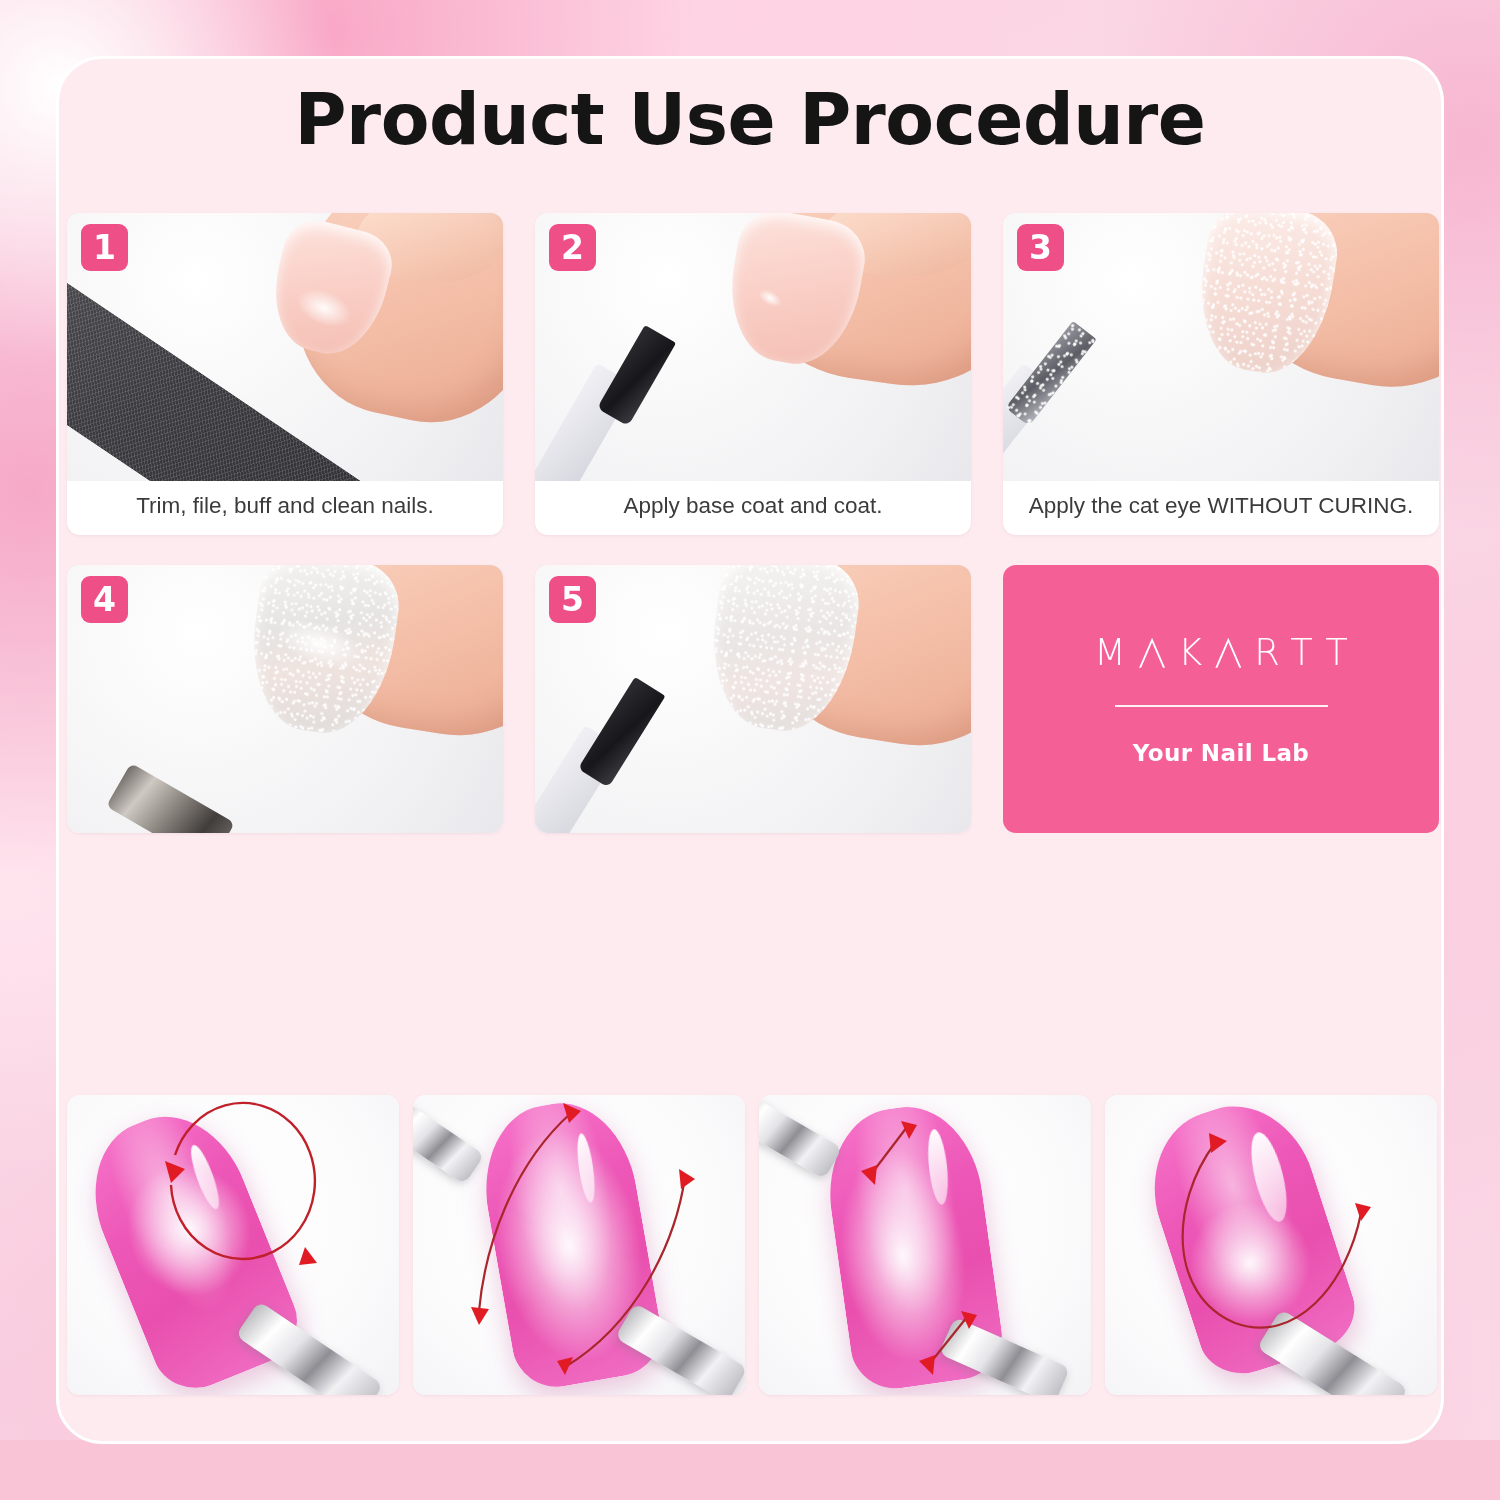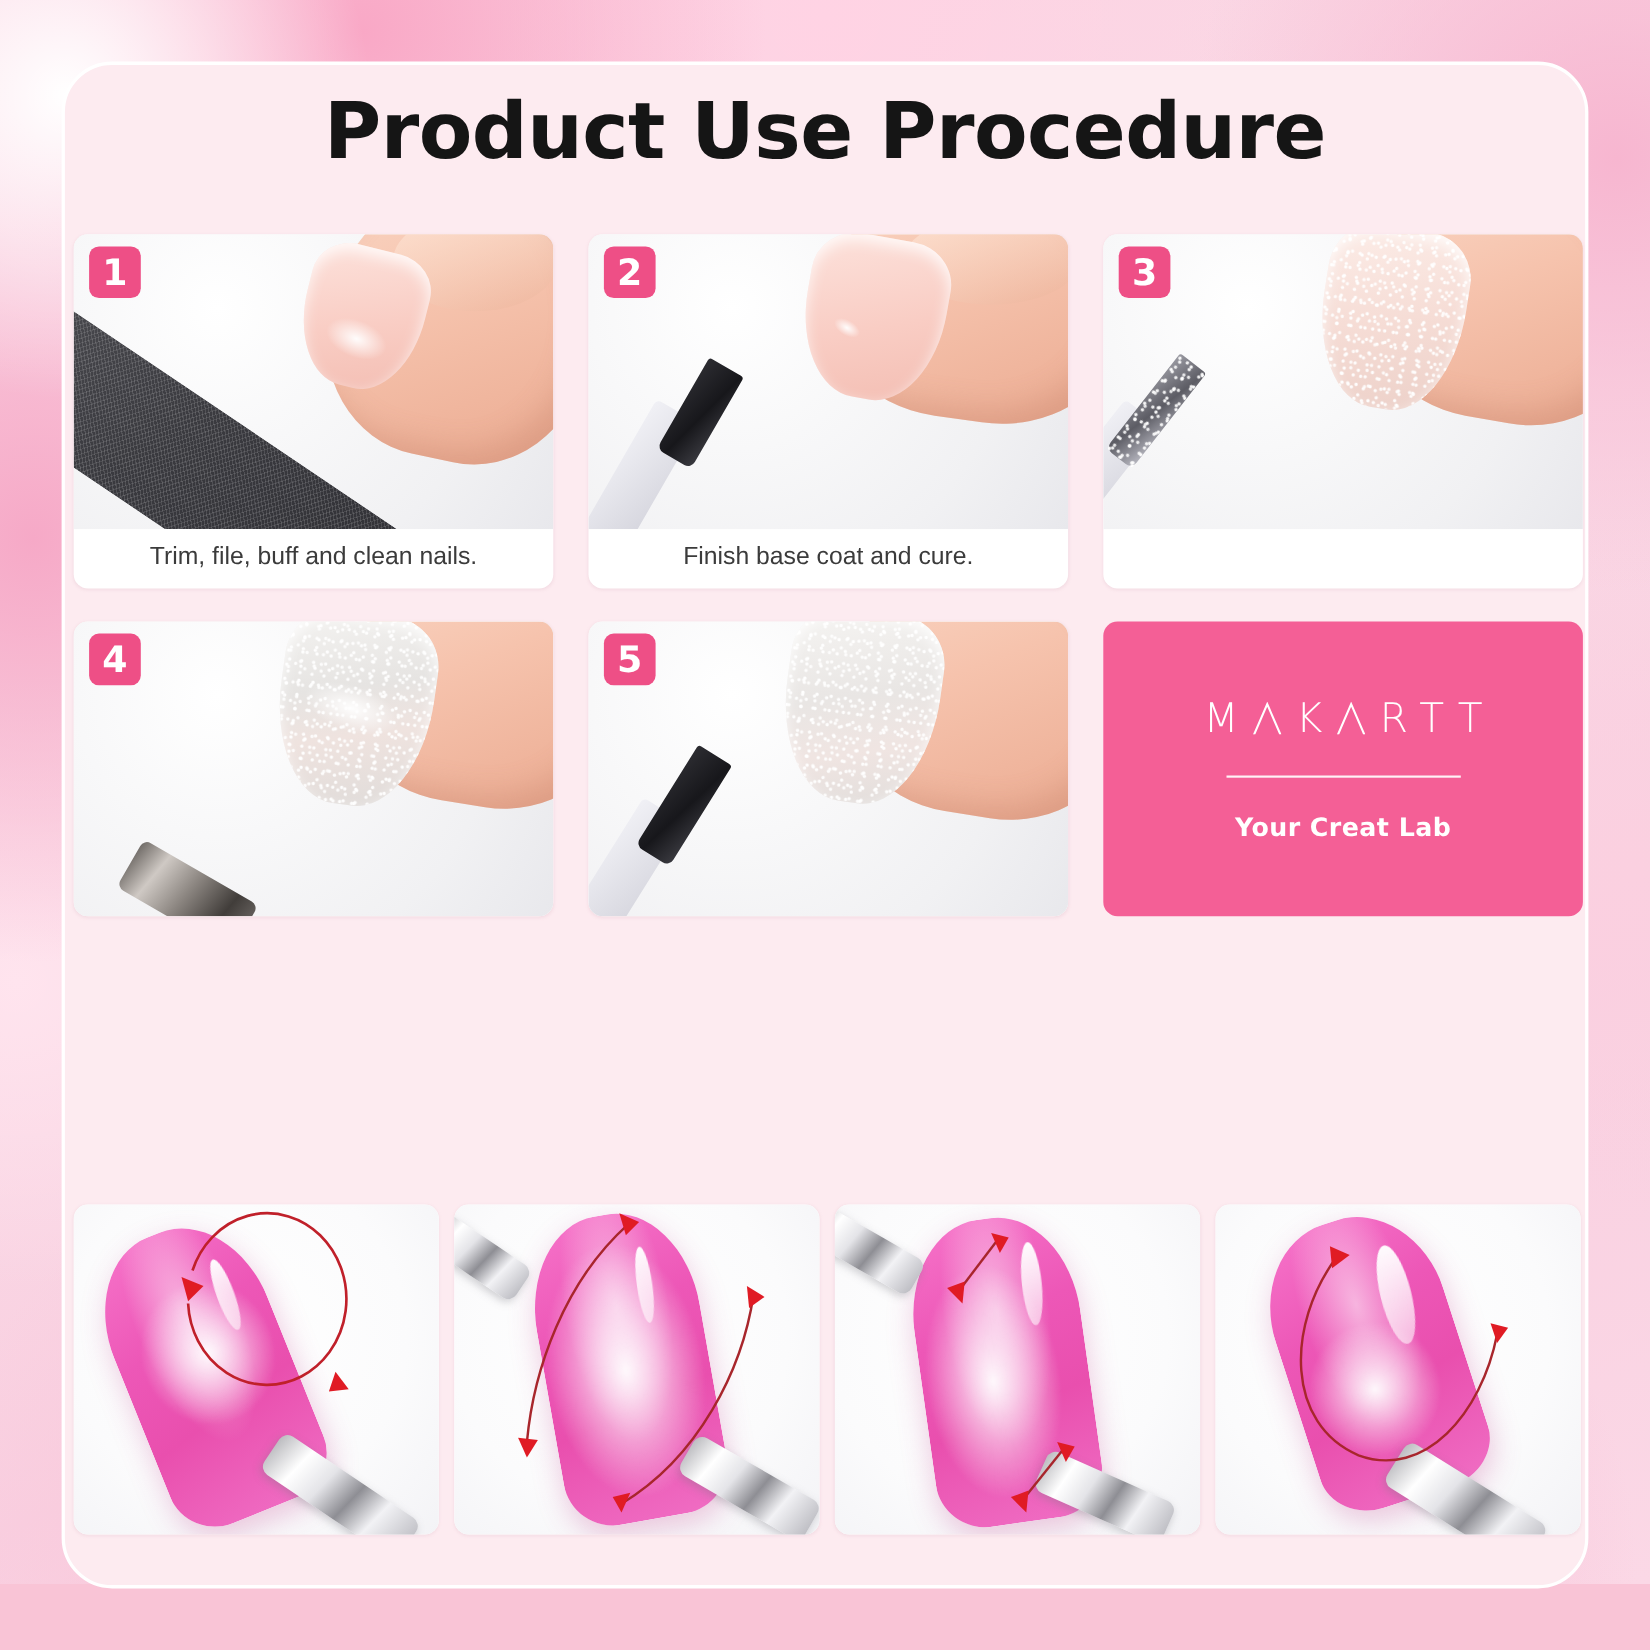--- a/index.html
+++ b/index.html
@@ -216,34 +216,35 @@
         <div class="photo">
           <div class="bg-white"></div>
           <div class="finger" style="width:270px;height:215px;right:-50px;top:-46px;transform:rotate(8deg);"></div>
           <div class="knuckle" style="width:160px;height:80px;right:-10px;top:-16px;"></div>
           <div class="nail-nat" style="width:128px;height:148px;right:112px;top:2px;transform:rotate(10deg);"></div>
           <div class="shine" style="width:26px;height:14px;right:188px;top:78px;transform:rotate(30deg);"></div>
           <div class="brush-handle" style="width:44px;height:140px;left:62px;top:150px;transform:rotate(30deg);transform-origin:top left;"></div>
           <div class="brush" style="width:36px;height:96px;left:110px;top:112px;transform:rotate(30deg);transform-origin:top left;"></div>
           <div class="badge">2</div>
         </div>
-        <div class="cap">Finish base coat and cure.</div>
+        <div class="cap">Apply base coat and coat.</div>
       </div>
 
       <div class="step-card">
         <div class="photo">
           <div class="bg-white"></div>
           <div class="finger" style="width:250px;height:210px;right:-56px;top:-40px;transform:rotate(10deg);"></div>
           <div class="nail-nat" style="width:130px;height:165px;right:108px;top:-6px;transform:rotate(9deg);background:linear-gradient(165deg,#fdeee9 0%,#f6ddd6 50%,#ecd0c8 100%);"></div>
           <div class="glitter" style="width:130px;height:165px;right:108px;top:-6px;transform:rotate(9deg);border-radius:32% 32% 44% 44%/26% 26% 60% 60%;"></div>
           <div class="brush-handle" style="width:40px;height:150px;left:20px;top:150px;transform:rotate(38deg);transform-origin:top left;"></div>
           <div class="brush" style="width:30px;height:110px;left:70px;top:108px;transform:rotate(38deg);transform-origin:top left;background:linear-gradient(105deg,#9a9aa2 0%,#5c5c64 50%,#b9b9c2 100%);"></div>
           <div class="glitter" style="width:30px;height:110px;left:70px;top:108px;transform:rotate(38deg);transform-origin:top left;border-radius:4px;"></div>
           <div class="badge">3</div>
         </div>
+        <div class="cap">Apply the cat eye WITHOUT CURING.</div>
       </div>
 
       <div class="step-card">
         <div class="photo">
           <div class="bg-white"></div>
           <div class="finger" style="width:250px;height:215px;right:-60px;top:-48px;transform:rotate(9deg);"></div>
           <div class="nail-nat" style="width:140px;height:175px;right:110px;top:-8px;transform:rotate(8deg);background:linear-gradient(165deg,#f6f5f3 0%,#e6e4e2 40%,#efe3df 62%,#dedbd9 100%);"></div>
           <div class="glitter" style="width:140px;height:175px;right:110px;top:-8px;transform:rotate(8deg);border-radius:32% 32% 44% 44%/26% 26% 60% 60%;"></div>
           <div class="shine" style="width:90px;height:42px;right:138px;top:58px;transform:rotate(18deg);"></div>
           <div class="magnet-dark" style="width:120px;height:50px;left:64px;top:198px;transform:rotate(30deg);transform-origin:top left;"></div>
@@ -265,21 +266,21 @@
 
       <div id="brand">
         <div id="brand-word">
           <span>M</span>
           <span class="tri-a"></span>
           <span>K</span>
           <span class="tri-a"></span>
           <span>RTT</span>
         </div>
         <div id="brand-rule"></div>
-        <div id="brand-tag">Your Creat Lab</div>
+        <div id="brand-tag">Your Nail Lab</div>
       </div>
 
     </div>
 
 
     <div id="creativity">
 
       <div class="cre-card">
         <div class="cre-bg"></div>
         <div class="nail-pink" style="width:150px;height:270px;left:48px;top:18px;transform:rotate(-22deg);"></div>

